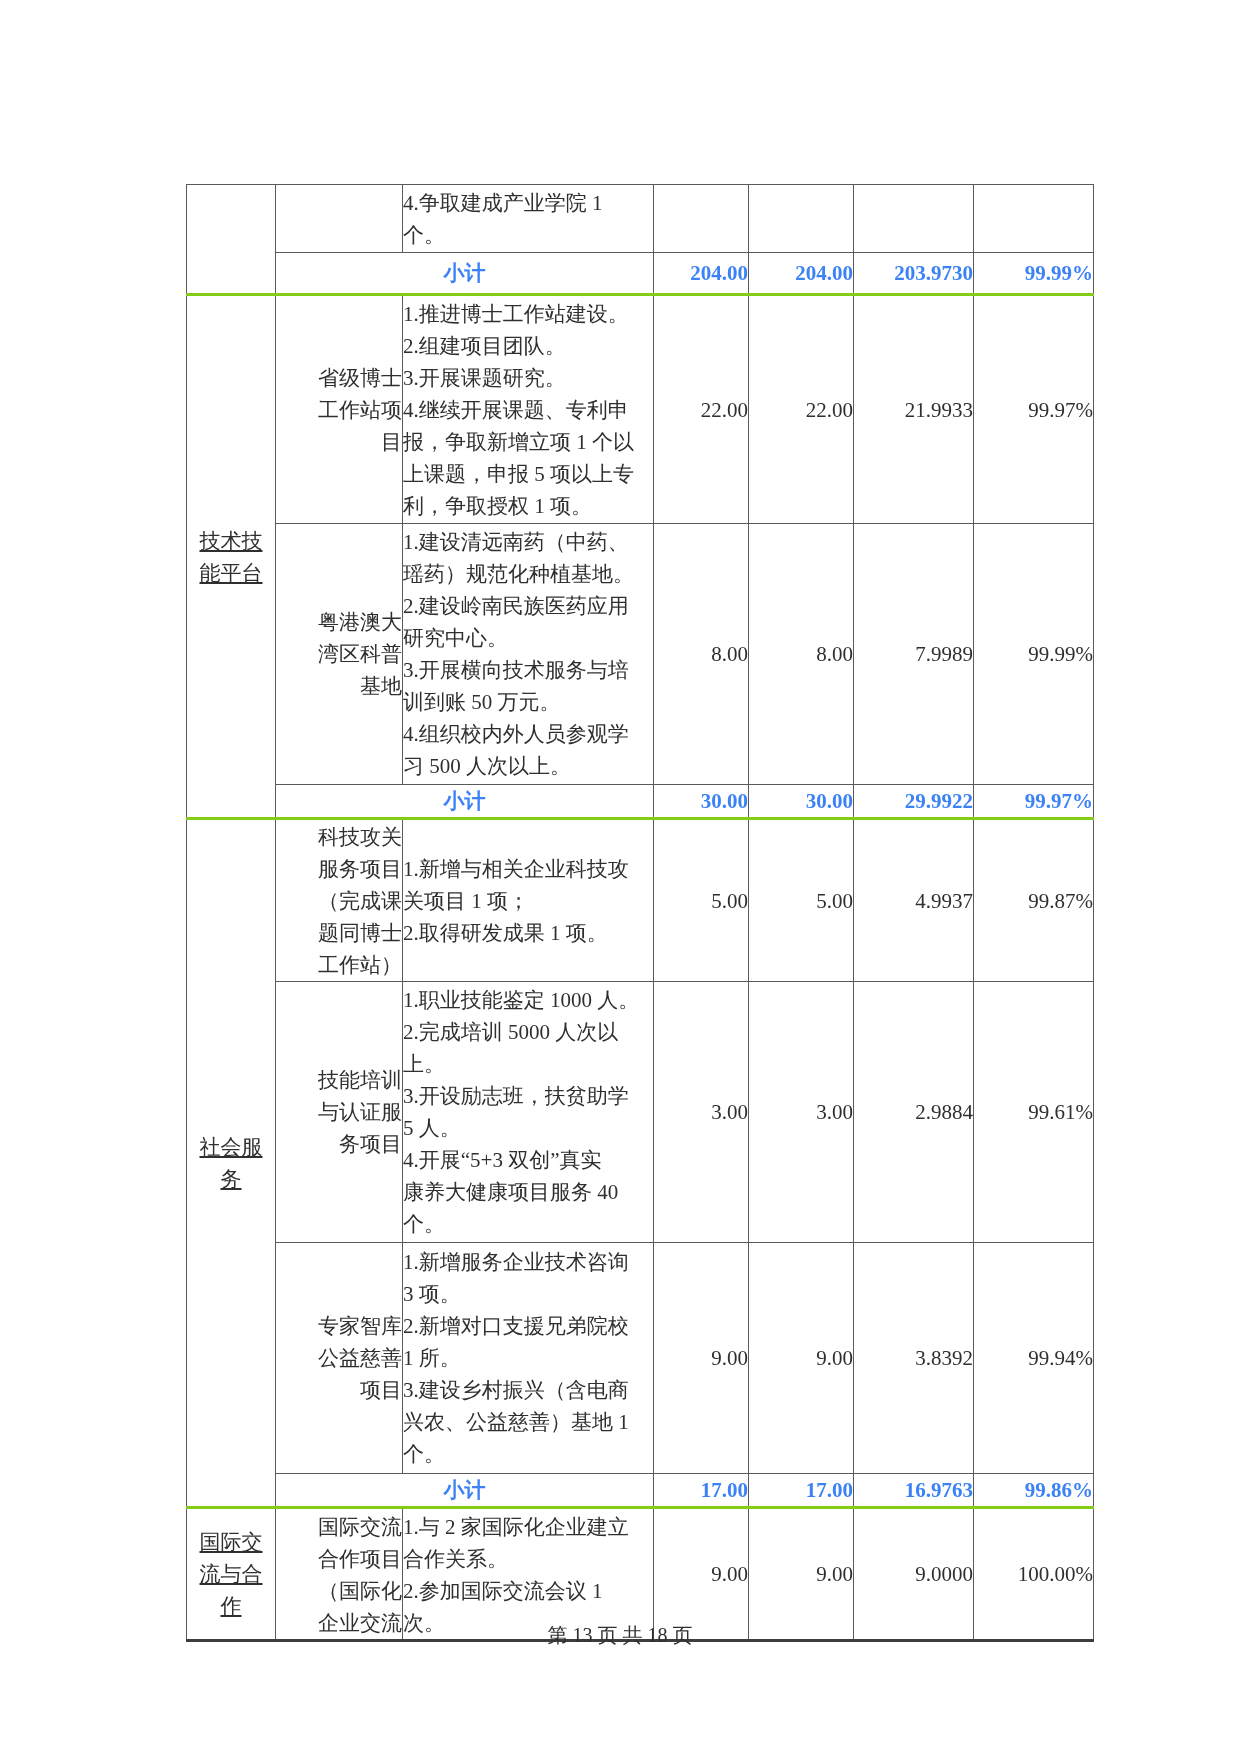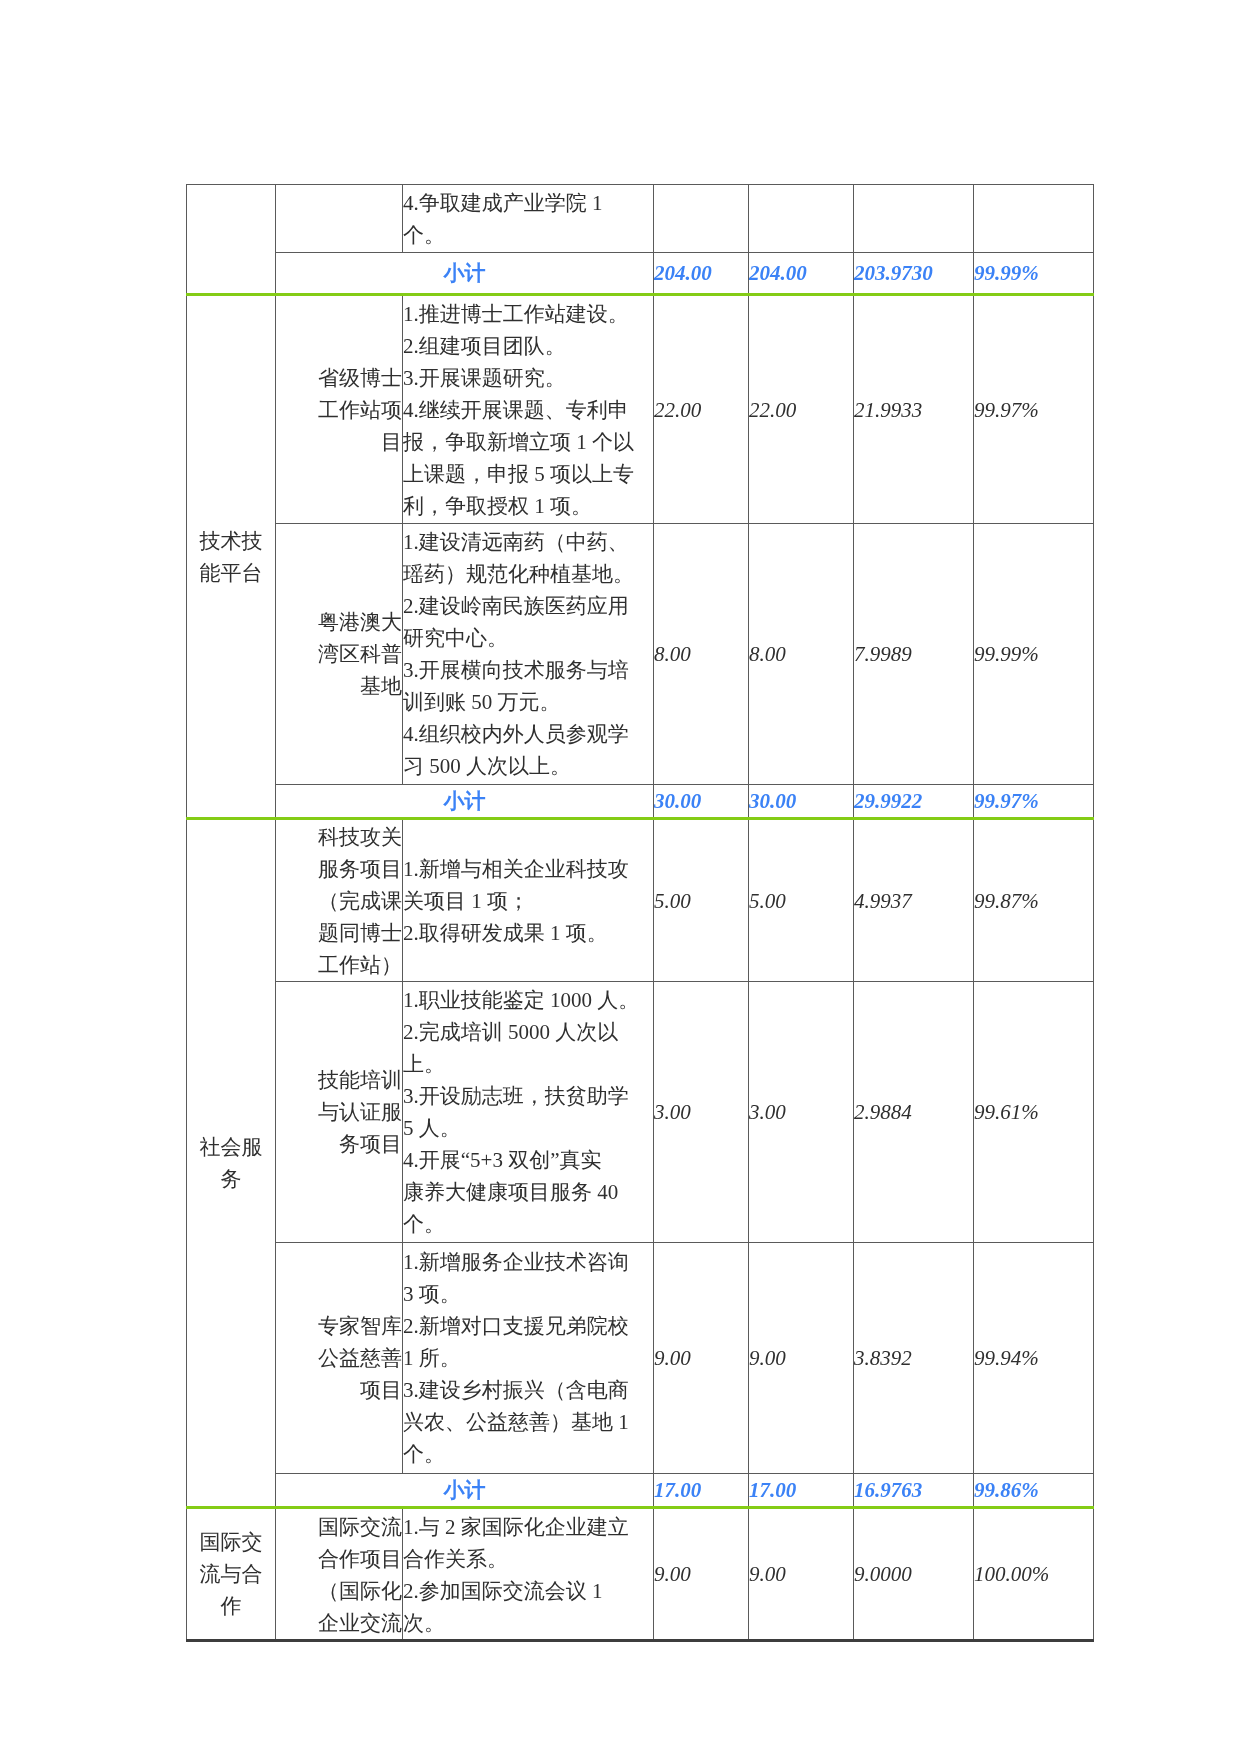--- a/index.html
+++ b/index.html
@@ -25,36 +25,36 @@
     overflow:hidden;
     vertical-align:middle;
     font-size:21px;
     line-height:32px;
     word-break:keep-all;
   }
   td.cat{
     text-align:center;
     white-space:pre-line;
     line-height:33px;
+    text-decoration:underline;
   }
   td.name{
     text-align:right;
     padding:2px 10px;
     white-space:pre-line;
   }
   td.content{
     text-align:left;
     padding:2px 6px;
     white-space:pre-line;
   }
   td.vtop{vertical-align:top;padding-top:1px;line-height:33px;}
   td.num{
-    text-align:left;
+    text-align:right;
     font-size:22px;
-    font-style:italic;
   }
   tr.subtotal td{
     font-weight:bold;
     color:#3b82f6;
   }
   td.sublabel{
     text-align:center;
     font-weight:bold;
     font-size:21px;
   }
@@ -223,14 +223,15 @@
 2.参加国际交流会议 1
 次。</td>
       <td class="num">9.00</td>
       <td class="num">9.00</td>
       <td class="num">9.0000</td>
       <td class="num">100.00%</td>
     </tr>
   </tbody>
     </table>
 
+  <div class="footer">第 13 页 共 18 页</div>
 
 </div>
 
 </body></html>

